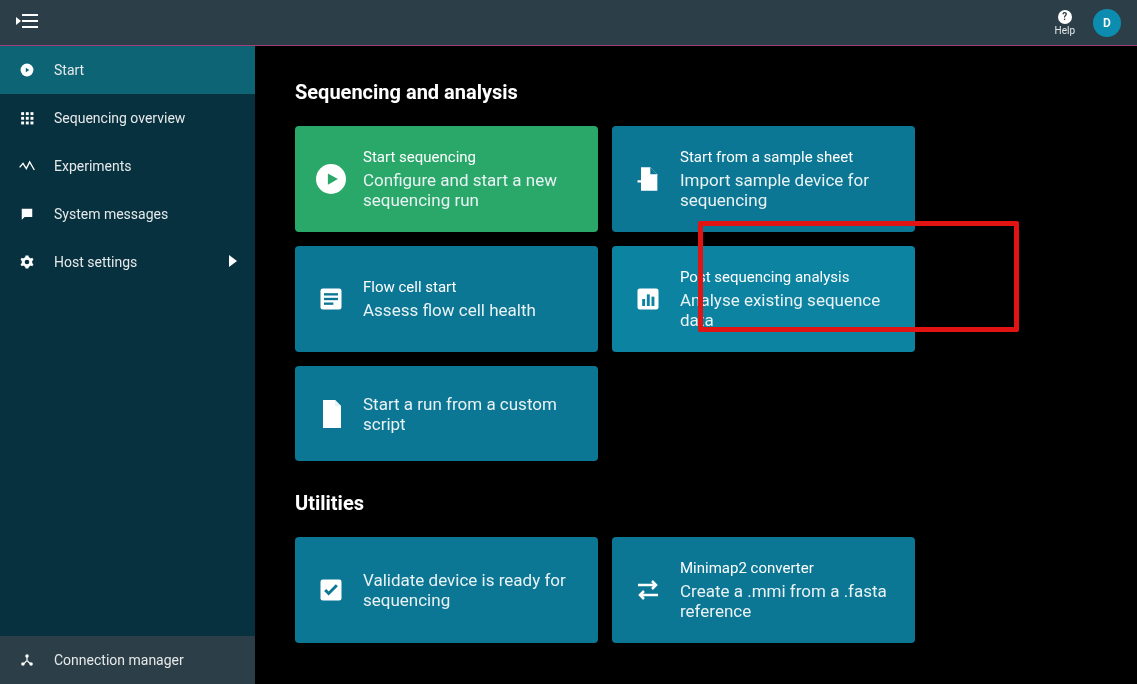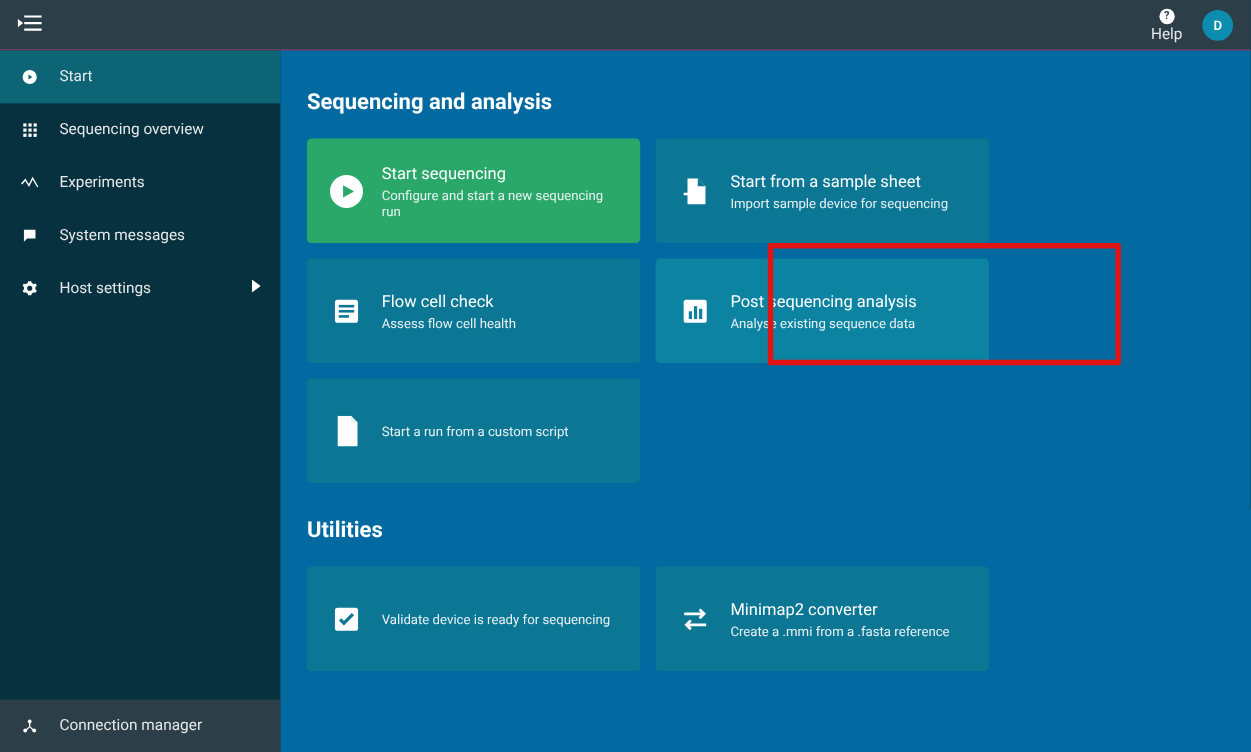--- a/index.html
+++ b/index.html
@@ -4,42 +4,42 @@
 <style>
   * { box-sizing: border-box; margin: 0; padding: 0; }
   html, body { width: 1137px; height: 684px; font-family: -apple-system, BlinkMacSystemFont, "Segoe UI", Roboto, Arial, sans-serif; background: #0d4758; color: #fff; overflow: hidden; }
   .app { display: flex; flex-direction: column; width: 100%; height: 100%; }
 
   .topbar { height: 46px; background: #2c3e47; display: flex; align-items: center; justify-content: space-between; padding: 0 16px; border-bottom: 1px solid #a13f7a; }
   .topbar-left { display: flex; align-items: center; }
   .topbar-right { display: flex; align-items: center; gap: 18px; }
   .help-wrap { display: flex; flex-direction: column; align-items: center; gap: 0px; cursor: pointer; line-height: 1; }
   .help-wrap .q { width: 14px; height: 14px; border-radius: 50%; background: #fff; color: #2c3e47; font-size: 10px; font-weight: 700; display: flex; align-items: center; justify-content: center; }
-  .help-wrap .lbl { font-size: 14px; color: #e6e9ea; margin-top: 2px; }
+  .help-wrap .lbl { font-size: 10px; color: #e6e9ea; margin-top: 2px; }
   .avatar { width: 28px; height: 28px; border-radius: 50%; background: #0c8caf; display: flex; align-items: center; justify-content: center; font-size: 12px; font-weight: 600; color: #fff; cursor: pointer; }
 
   .body { display: flex; flex: 1; min-height: 0; }
   .sidebar { width: 255px; background: #08313f; display: flex; flex-direction: column; justify-content: center; }
   .nav { flex: 1; }
   .nav-item { height: 48px; display: flex; align-items: center; gap: 18px; padding: 0 18px; color: #e6e9ea; font-size: 14px; cursor: pointer; }
   .nav-item .nav-icon { width: 18px; display: flex; justify-content: center; }
   .nav-item.active { background: #0d6475; }
   .nav-item .chev { margin-left: auto; }
   .sidebar-footer .nav-item { background: #2c3e47; }
 
-  .main { flex: 1; background: #0369a1; padding: 34px 24px; overflow: auto; }
+  .main { flex: 1; background: #000000; padding: 34px 40px; overflow: auto; }
   .section-title { font-size: 20px; font-weight: 700; margin-bottom: 22px; }
   .grid { display: grid; grid-template-columns: 303px 303px; gap: 14px; margin-bottom: 30px; }
   .card { background: #0c7794; border-radius: 4px; padding: 22px 20px; display: flex; gap: 16px; align-items: center; cursor: pointer; min-height: 95px; position: relative; }
   .card.green { background: #2aa86a; }
   .card.highlighted { background: #0d83a2; }
   .card .card-icon { width: 32px; height: 32px; flex-shrink: 0; display: flex; align-items: center; justify-content: center; }
   .card .card-text { display: flex; flex-direction: column; gap: 4px; }
   .card .card-title { font-size: 15px; font-weight: 400; }
-  .card .card-sub { font-size: 12px; color: #e9f2f4; font-weight: 400; }
+  .card .card-sub { font-size: 17px; color: #e9f2f4; font-weight: 400; }
   .highlight-box { position: absolute; border: 5px solid #e11313; border-radius: 2px; pointer-events: none; }
   .icon-svg { fill: #fff; }
 </style>
 </head>
 <body>
 
 <div class="app">
   <div class="topbar">
     <div class="topbar-left">
       <span>
@@ -172,21 +172,21 @@
           <div class="card">
             <span class="card-icon">
               <svg width="28" height="28" viewBox="0 0 24 24" fill="#fff">
                   <rect x="3" y="3" width="18" height="18" rx="2"></rect>
                   <rect x="6" y="7" width="12" height="2" fill="#0c7794"></rect>
                   <rect x="6" y="11" width="12" height="2" fill="#0c7794"></rect>
                   <rect x="6" y="15" width="8" height="2" fill="#0c7794"></rect>
                 </svg>
             </span>
             <div class="card-text">
-              <span class="card-title">Flow cell check</span>
+              <span class="card-title">Flow cell start</span>
               <span class="card-sub">Assess flow cell health</span>
             </div>
           </div>
           <div class="card highlighted">
             <span class="card-icon">
               <svg width="28" height="28" viewBox="0 0 24 24" fill="#fff">
                   <rect x="3" y="3" width="18" height="18" rx="2"></rect>
                   <rect x="7" y="12" width="2.5" height="6" fill="#0d83a2"></rect>
                   <rect x="11" y="8" width="2.5" height="10" fill="#0d83a2"></rect>
                   <rect x="15" y="10" width="2.5" height="8" fill="#0d83a2"></rect>

